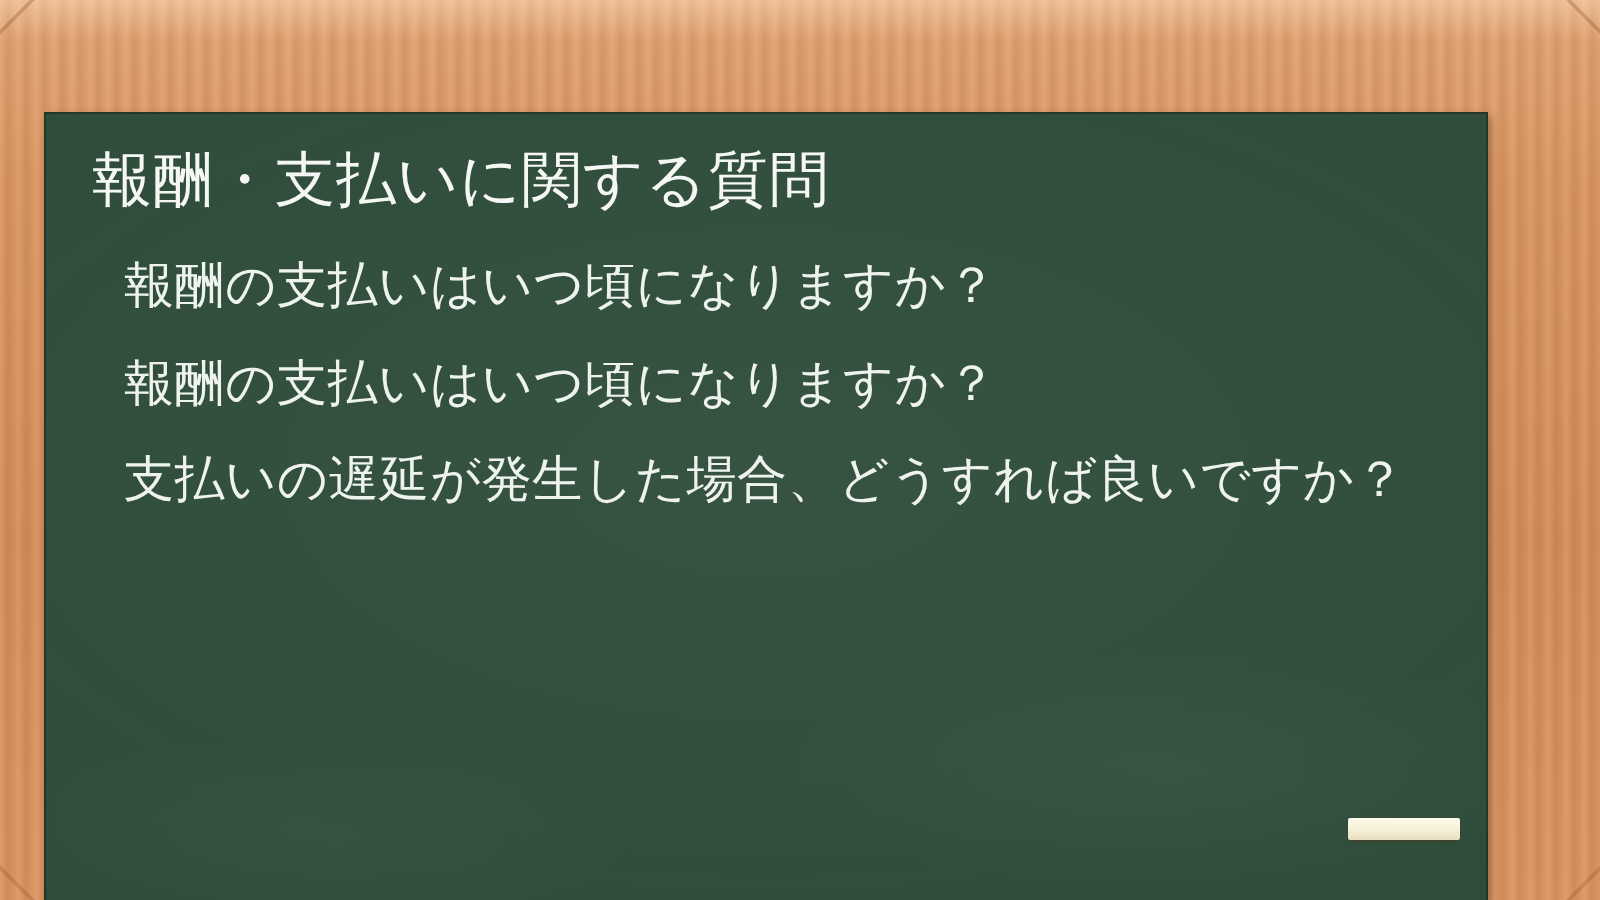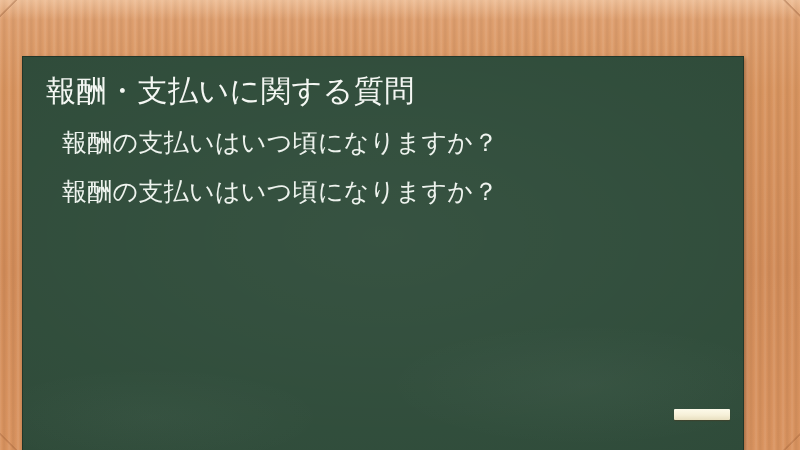--- a/index.html
+++ b/index.html
@@ -141,20 +141,21 @@
   <div class="miter miter-br"></div>
 
   <div class="board">
     <div class="board-inner">
 
       <h1 class="board-title">報酬・支払いに関する質問</h1>
 
       <ul class="qlist">
         <li>報酬の支払いはいつ頃になりますか？</li>
         <li>報酬の支払いはいつ頃になりますか？</li>
+        <li>支払いの遅延が発生した場合、どうすれば良いですか？</li>
       </ul>
 
     </div>
   </div>
 
   <div class="chalk"></div>
 
 </div>
 
 </body></html>

